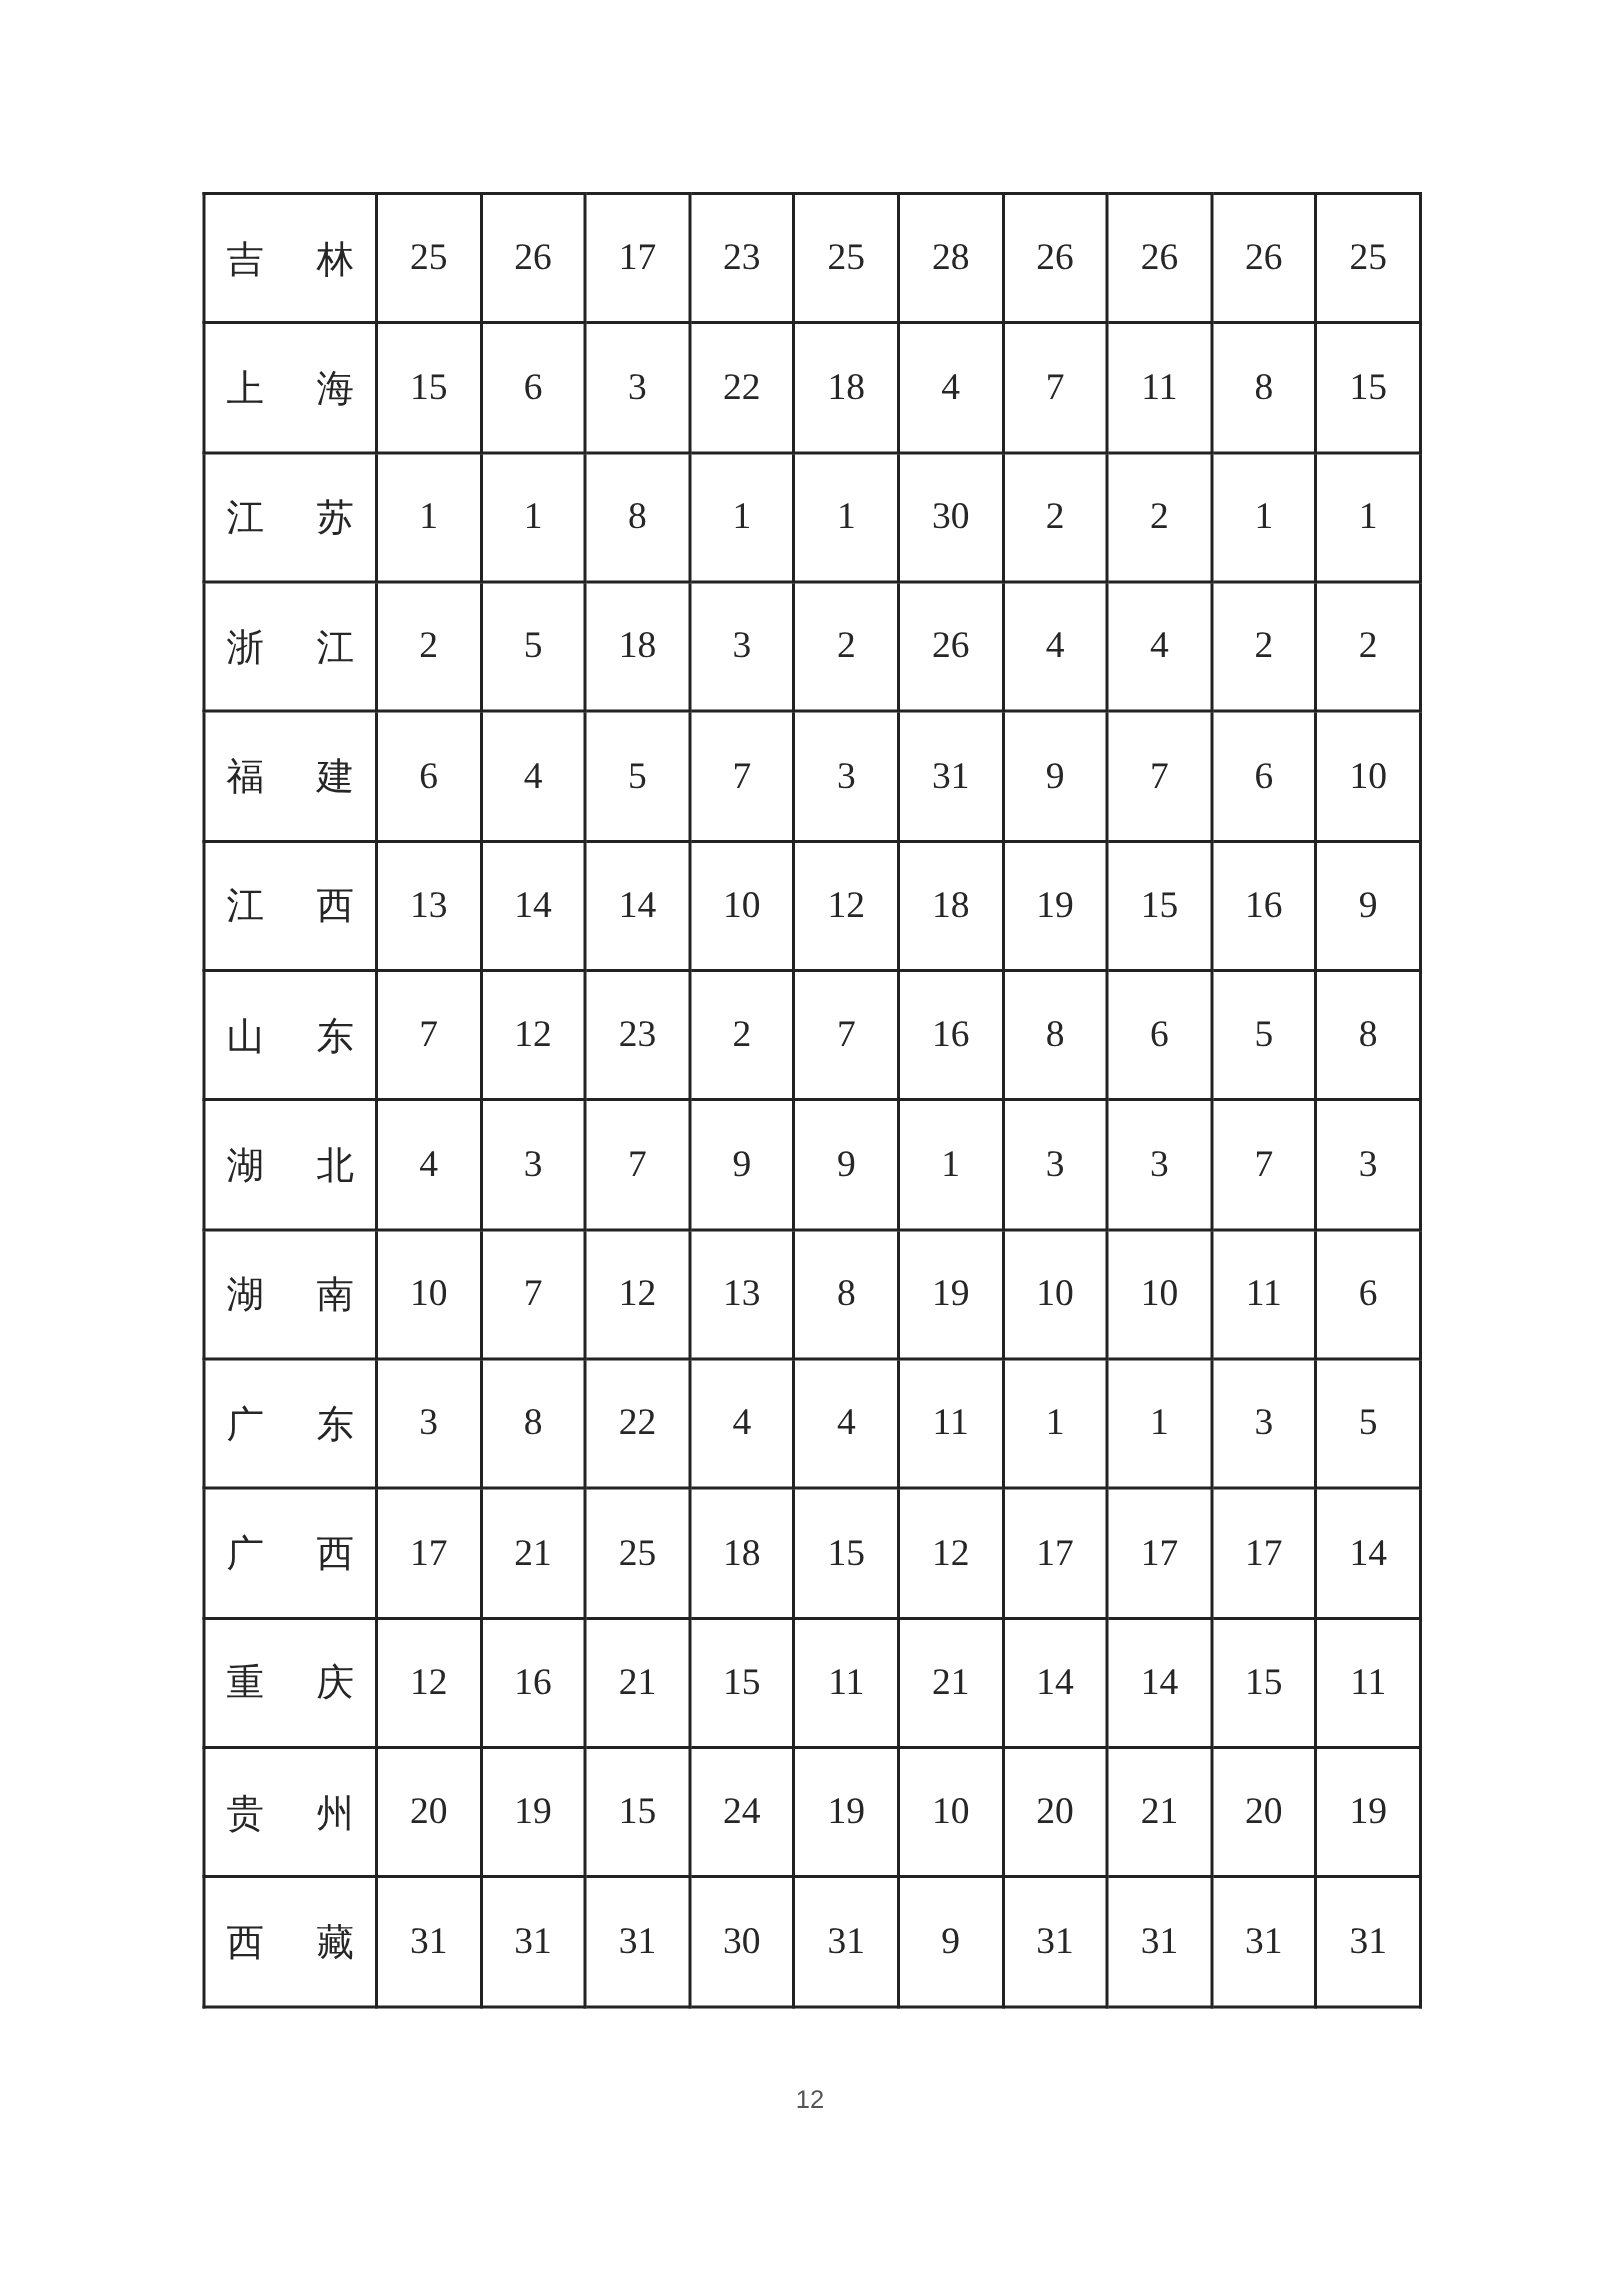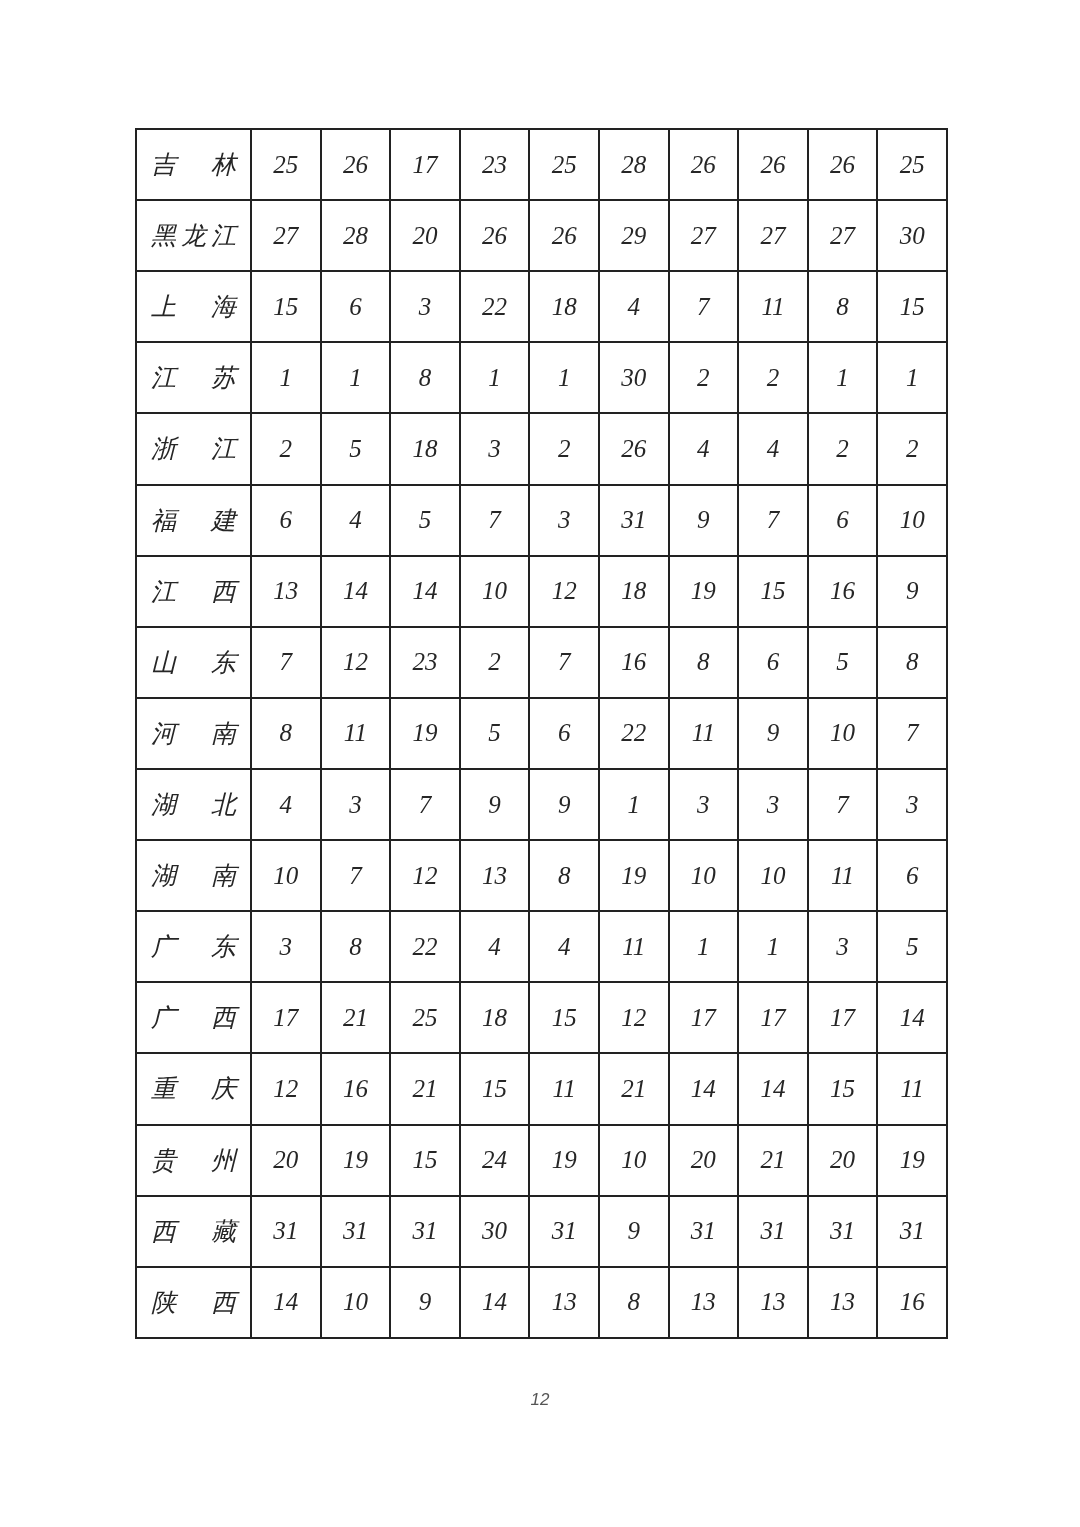--- a/index.html
+++ b/index.html
@@ -8,21 +8,20 @@
     background: #ffffff;
   }
   .page {
     position: relative;
     width: 1080px;
     height: 1453px;
     background: #ffffff;
     font-family: "Liberation Serif", "DejaVu Serif", serif;
     color: #262626;
     overflow: hidden;
-    font-style: italic;
   }
   table.rank-table {
     position: absolute;
     left: 135px;
     top: 128px;
     width: 811px;
     height: 1211px;
     border-collapse: collapse;
     table-layout: fixed;
   }
@@ -80,33 +79,20 @@
           <td>17</td>
           <td>23</td>
           <td>25</td>
           <td>28</td>
           <td>26</td>
           <td>26</td>
           <td>26</td>
           <td>25</td>
         </tr>
         <tr>
-          <td class="province">黑龙江</td>
-          <td>27</td>
-          <td>28</td>
-          <td>20</td>
-          <td>26</td>
-          <td>26</td>
-          <td>29</td>
-          <td>27</td>
-          <td>27</td>
-          <td>27</td>
-          <td>30</td>
-        </tr>
-        <tr>
           <td class="province">上海</td>
           <td>15</td>
           <td>6</td>
           <td>3</td>
           <td>22</td>
           <td>18</td>
           <td>4</td>
           <td>7</td>
           <td>11</td>
           <td>8</td>
@@ -171,33 +157,20 @@
           <td>23</td>
           <td>2</td>
           <td>7</td>
           <td>16</td>
           <td>8</td>
           <td>6</td>
           <td>5</td>
           <td>8</td>
         </tr>
         <tr>
-          <td class="province">河南</td>
-          <td>8</td>
-          <td>11</td>
-          <td>19</td>
-          <td>5</td>
-          <td>6</td>
-          <td>22</td>
-          <td>11</td>
-          <td>9</td>
-          <td>10</td>
-          <td>7</td>
-        </tr>
-        <tr>
           <td class="province">湖北</td>
           <td>4</td>
           <td>3</td>
           <td>7</td>
           <td>9</td>
           <td>9</td>
           <td>1</td>
           <td>3</td>
           <td>3</td>
           <td>7</td>
@@ -274,31 +247,18 @@
           <td>31</td>
           <td>31</td>
           <td>30</td>
           <td>31</td>
           <td>9</td>
           <td>31</td>
           <td>31</td>
           <td>31</td>
           <td>31</td>
         </tr>
-        <tr>
-          <td class="province">陕西</td>
-          <td>14</td>
-          <td>10</td>
-          <td>9</td>
-          <td>14</td>
-          <td>13</td>
-          <td>8</td>
-          <td>13</td>
-          <td>13</td>
-          <td>13</td>
-          <td>16</td>
-        </tr>
       </tbody>
   </table>
 
   <div class="page-number">12</div>
 
 </div>
 
 </body></html>

